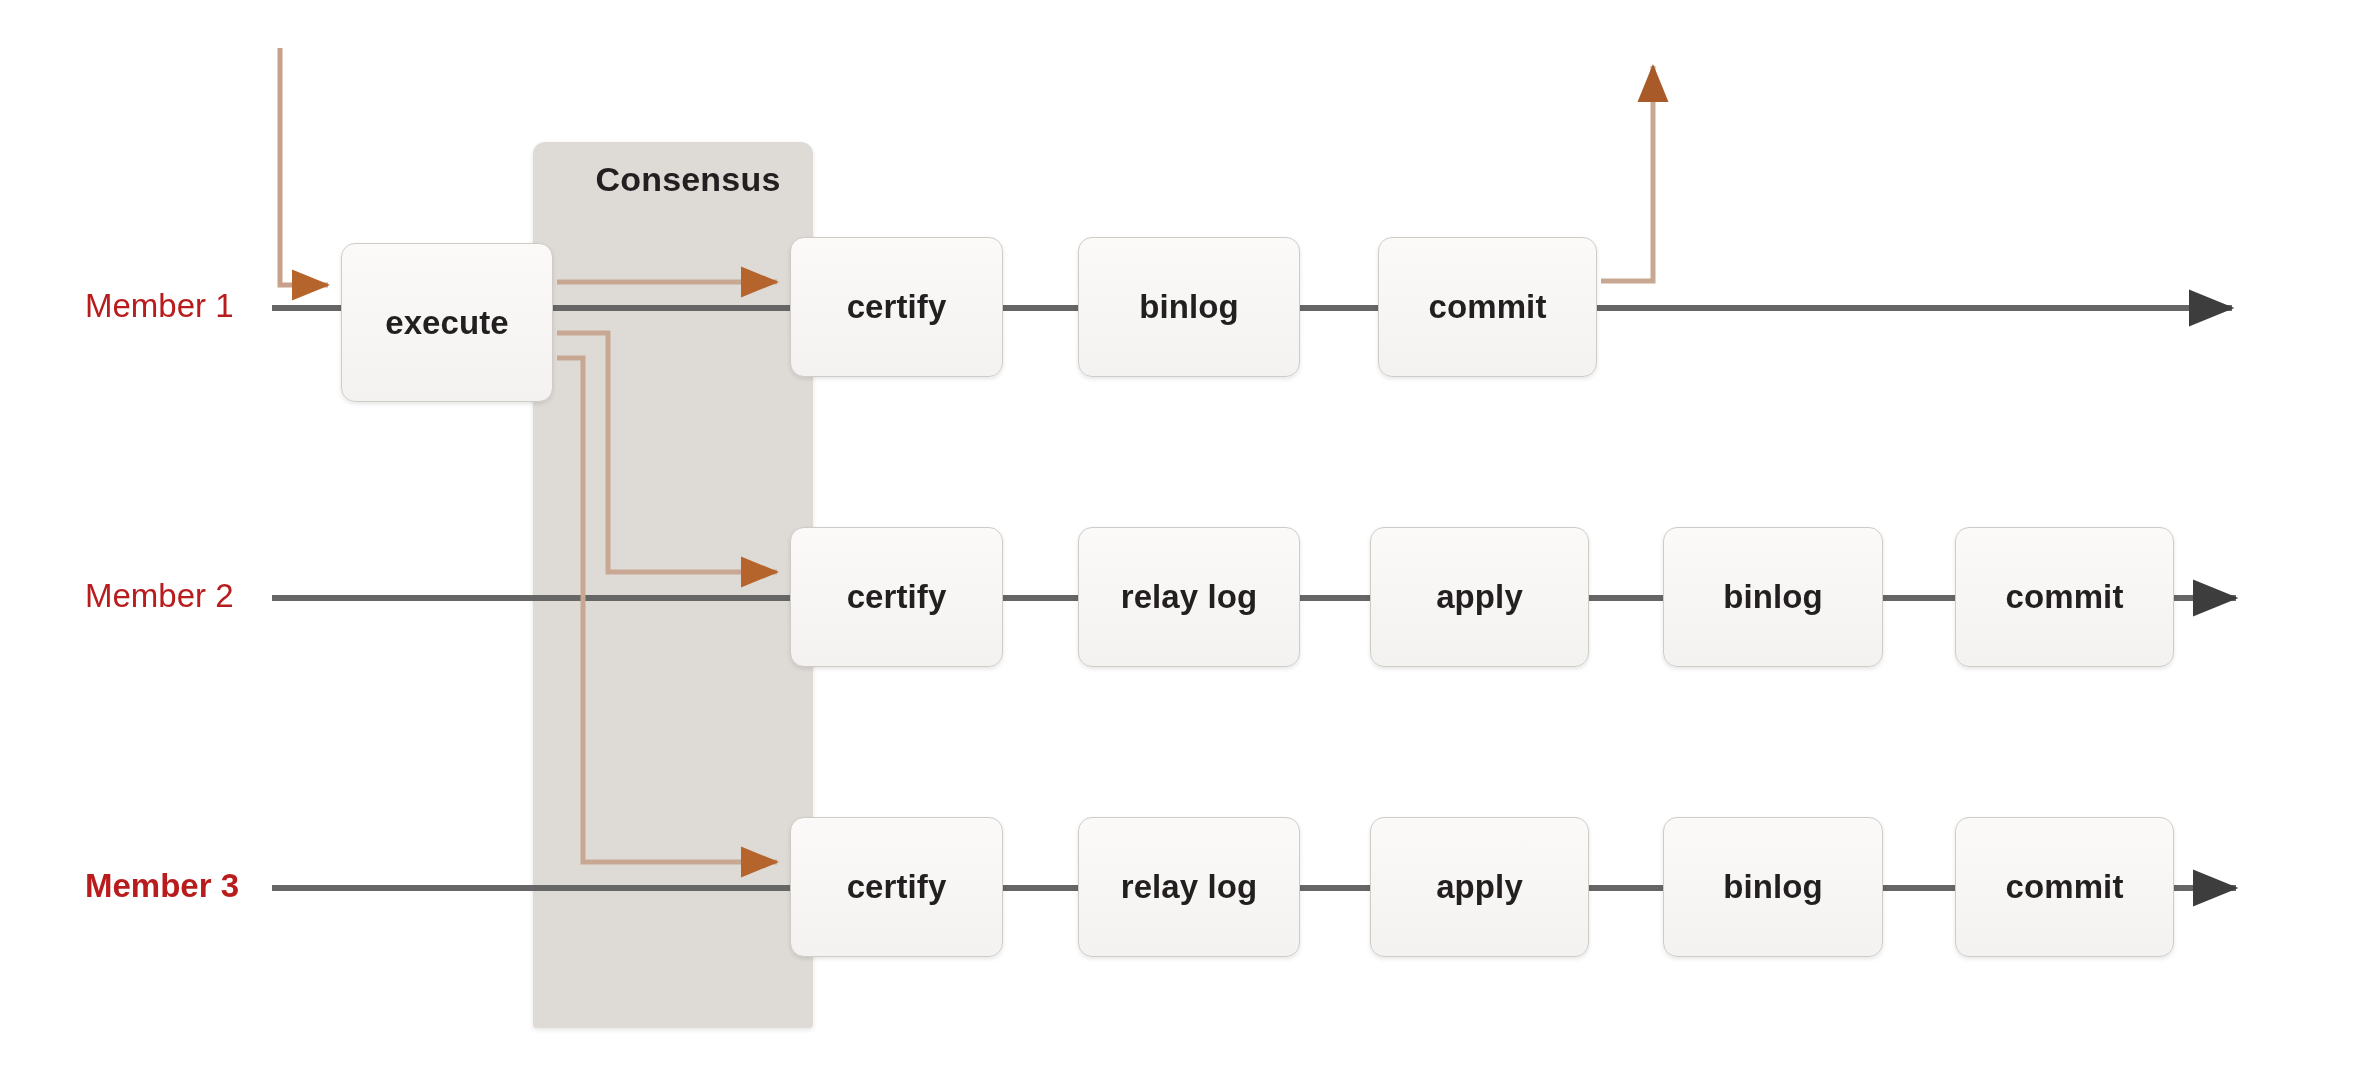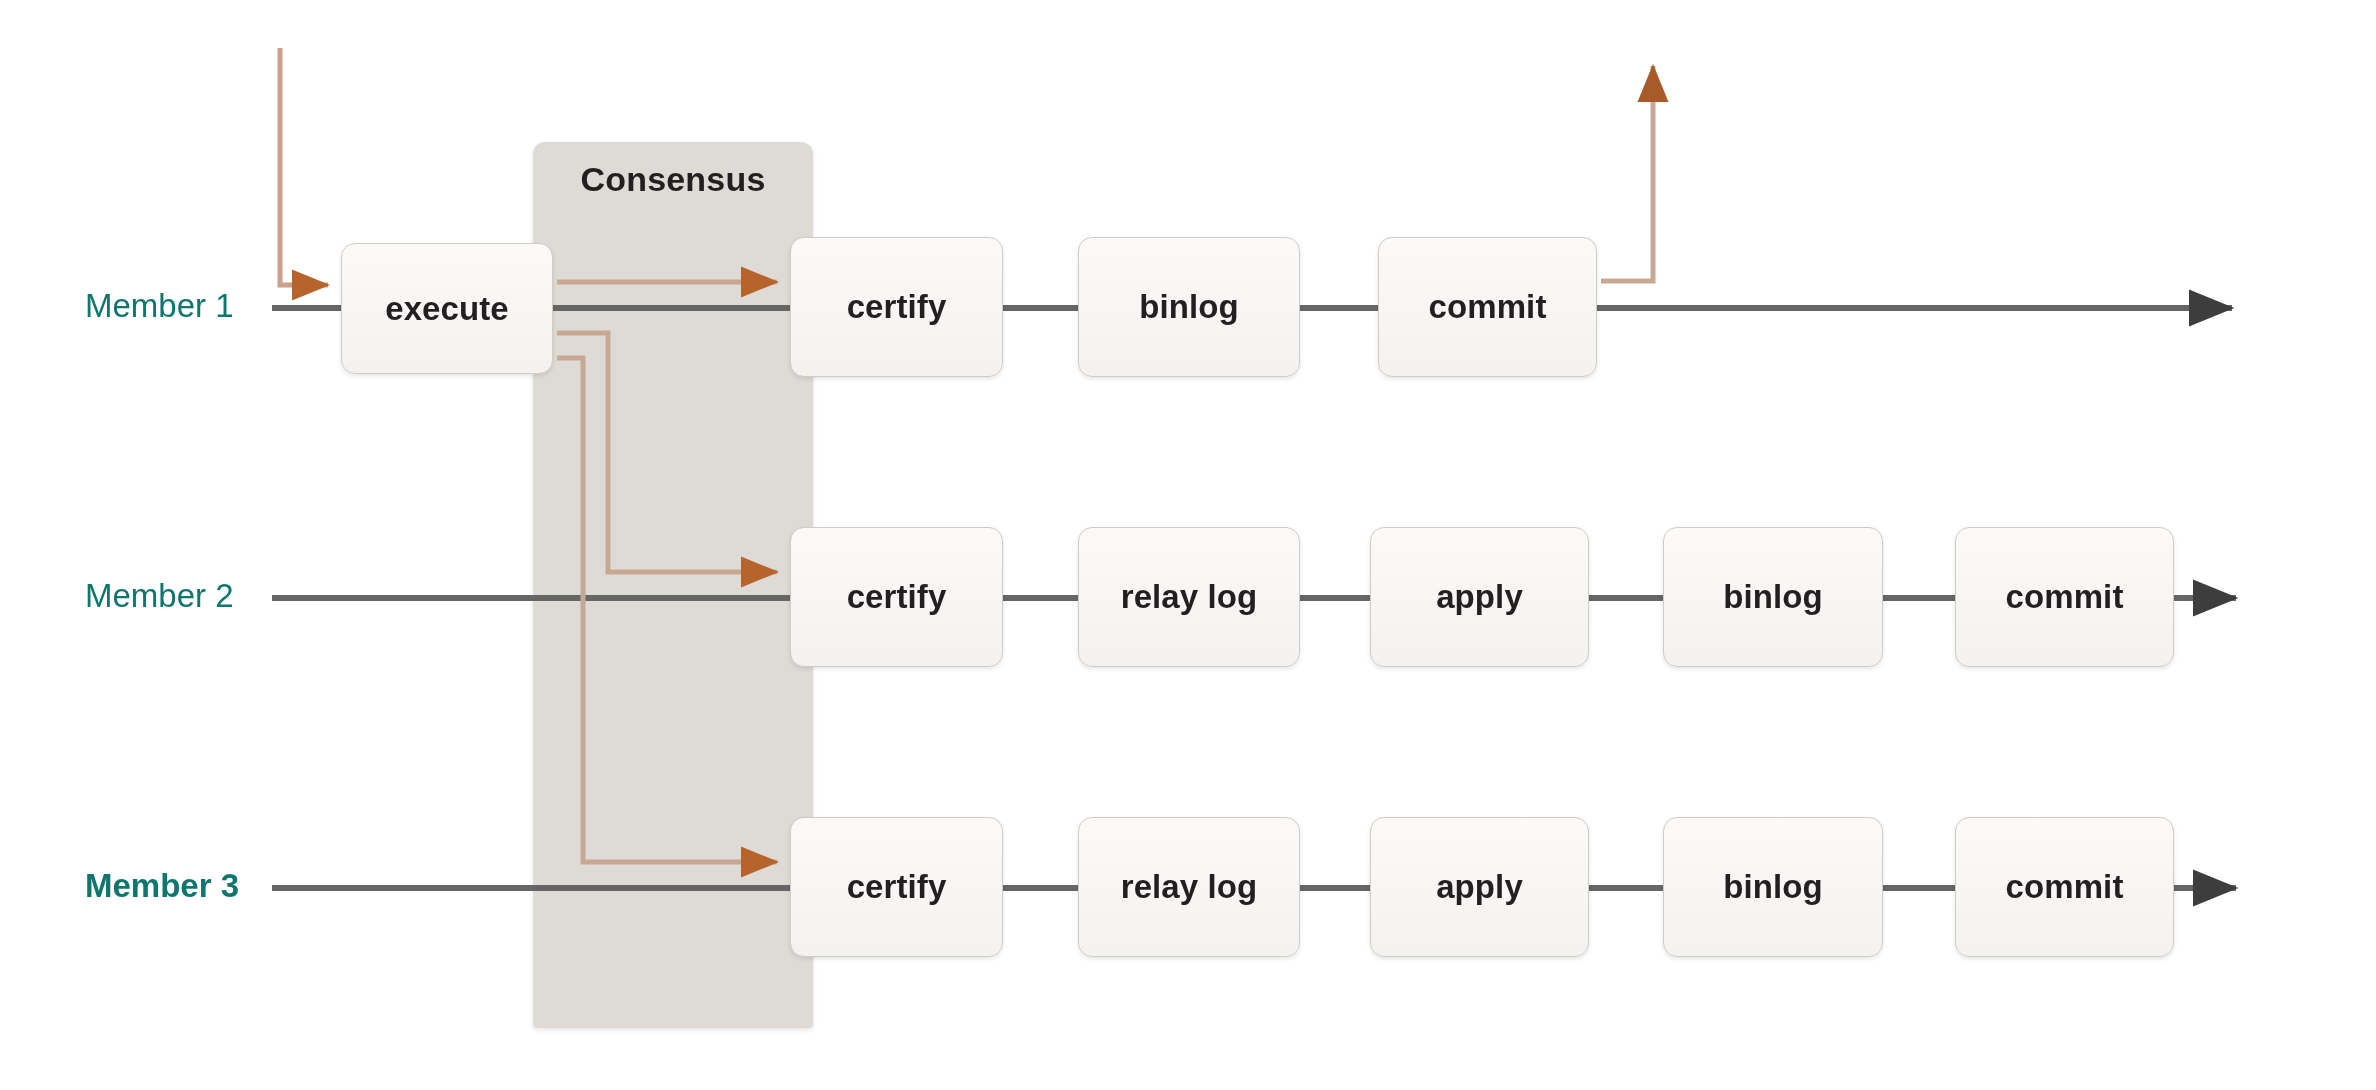--- a/index.html
+++ b/index.html
@@ -59,26 +59,27 @@
     position: absolute;
     left: 533px;
     top: 160px;
     width: 280px;
     text-align: center;
     font-size: 34px;
     font-weight: bold;
     color: #231f20;
     font-family: "Liberation Sans", sans-serif;
     letter-spacing: 0.2px;
+    padding-left: 15px;
   }
   
   .member-label {
     position: absolute;
     font-size: 33px;
-    color: #0f766e;
+    color: #b91c1c;
     font-family: "Liberation Sans", sans-serif;
     white-space: nowrap;
   }
 </style>
 </head>
 <body>
 
 <div id="stage">
 
   <div id="consensus-band"></div>
@@ -131,21 +132,21 @@
 
     <path d="M 557 358 L 583 358 L 583 862 L 777 862" fill="none" stroke="#c9a893" stroke-width="5" marker-end="url(#arrow-orange)"></path>
 
     <path d="M 1601 281 L 1653 281 L 1653 66" fill="none" stroke="#c9a893" stroke-width="5" marker-end="url(#arrow-orange-up)"></path>
   </svg>
 
   <div class="member-label" style="left:85px; top:287px;">Member 1</div>
   <div class="member-label" style="left:85px; top:577px;">Member 2</div>
   <div class="member-label" style="left:85px; top:867px;font-weight:bold;">Member 3</div>
 
-  <div class="node" style="left:341px; top:243px; width:212px; height:131px;">execute</div>
+  <div class="node" style="left:341px; top:243px; width:212px; height:159px;">execute</div>
   <div class="node" style="left:790px; top:237px; width:213px; height:140px;">certify</div>
   <div class="node" style="left:1078px; top:237px; width:222px; height:140px;">binlog</div>
   <div class="node" style="left:1378px; top:237px; width:219px; height:140px;">commit</div>
 
   <div class="node" style="left:790px; top:527px; width:213px; height:140px;">certify</div>
   <div class="node" style="left:1078px; top:527px; width:222px; height:140px;">relay log</div>
   <div class="node" style="left:1370px; top:527px; width:219px; height:140px;">apply</div>
   <div class="node" style="left:1663px; top:527px; width:220px; height:140px;">binlog</div>
   <div class="node" style="left:1955px; top:527px; width:219px; height:140px;">commit</div>
 

